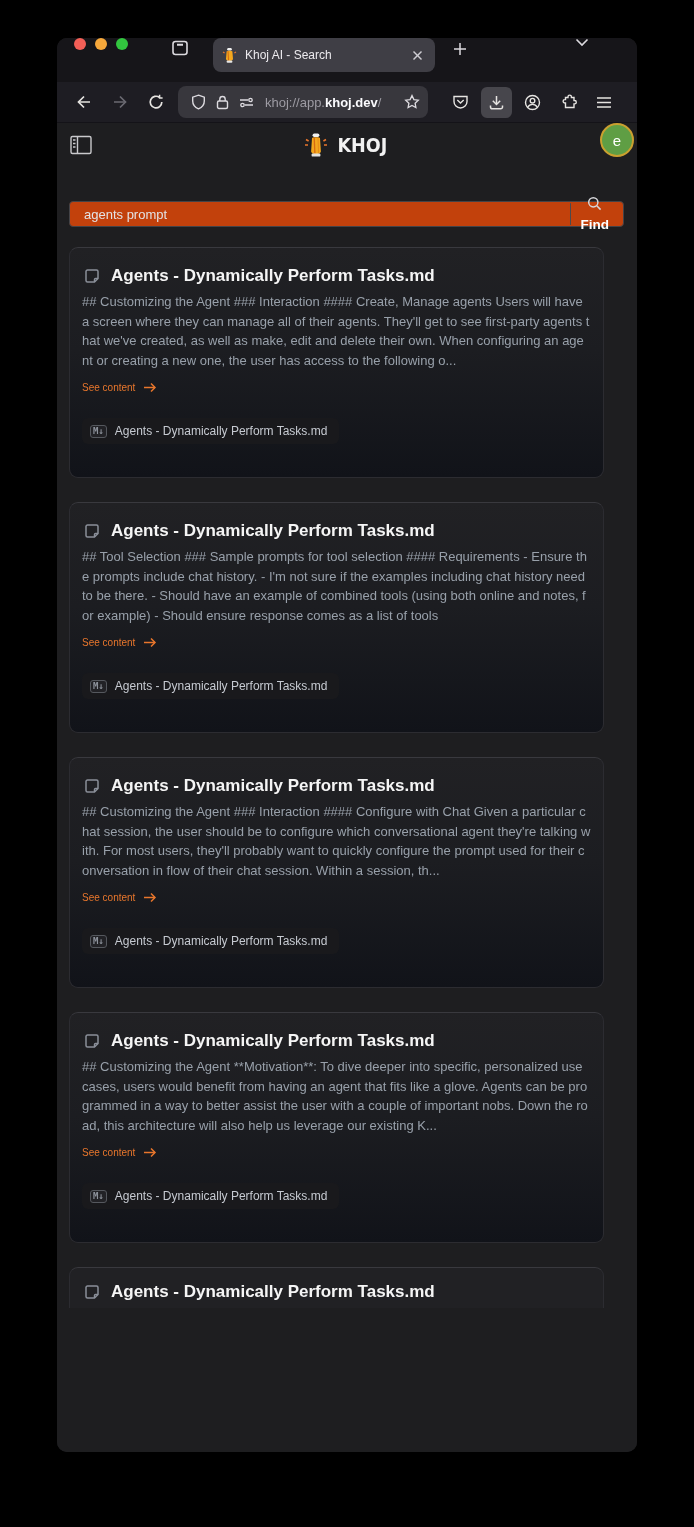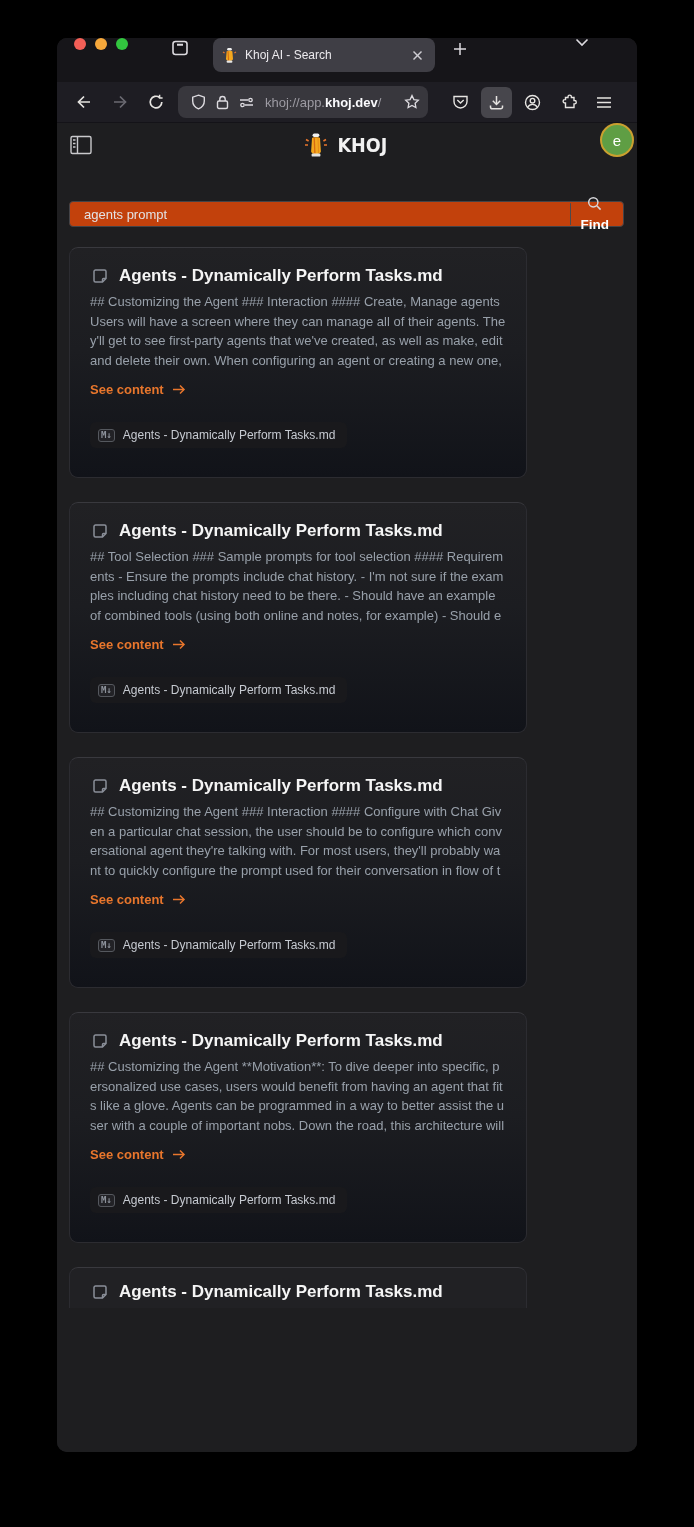--- a/index.html
+++ b/index.html
@@ -36,27 +36,27 @@
   .brand-name{color:#f2f2f2;font-size:20px;font-weight:700;letter-spacing:0px;font-family:"DejaVu Sans",sans-serif;transform:scaleX(.88);}
   .avatar{position:absolute;right:3px;top:0px;width:34px;height:34px;border-radius:50%;background:#5f9e44;border:2px solid #caa02f;color:#fff;font-size:15px;display:flex;align-items:center;justify-content:center;box-sizing:border-box;}
   
   .search-bar{margin:34px 13px 0 12px;height:26px;border:1px solid #434347;border-radius:4px;display:flex;align-items:center;box-sizing:border-box;background:#c2410c;}
   .search-text{flex:1;color:#e3e3e5;font-size:13px;padding-left:14px;}
   .search-divider{width:1px;height:22px;background:#4a4a4e;border-radius:1px;}
   .find-btn{display:flex;align-items:center;gap:6px;padding:0 14px 0 10px;color:#fff;font-size:13.5px;font-weight:700;flex-direction:column;}
   .find-btn .mag{display:flex;color:#d6d6d9;}
   
   .results{margin:20px 0 0 12px;width:535px;}
-  .card{width:458px;height:231px;border-radius:9px;border:1px solid #2c2c31;border-top-color:#39393e;background:linear-gradient(180deg,#212124 0%,#1c1d21 45%,#111319 100%);box-sizing:border-box;padding:18px 20px;margin-bottom:24px;overflow:hidden;}
+  .card{width:535px;height:231px;border-radius:9px;border:1px solid #2c2c31;border-top-color:#39393e;background:linear-gradient(180deg,#212124 0%,#1c1d21 45%,#111319 100%);box-sizing:border-box;padding:18px 12px;margin-bottom:24px;overflow:hidden;}
   .card.partial{height:41px;border-radius:9px 9px 0 0;border-bottom:none;padding-top:14px;margin-bottom:0;background:#212124;}
   .card-title-row{display:flex;align-items:center;gap:9px;}
   .note-ic{color:#8a8f99;display:flex;flex:0 0 auto;}
   .card-title{color:#f5f5f5;font-size:17px;font-weight:700;white-space:nowrap;overflow:hidden;}
   .snippet{margin-top:6px;height:78px;overflow:hidden;color:#98a0aa;font-size:13px;line-height:19.5px;word-break:break-all;}
-  .see-content{margin-top:12px;display:flex;align-items:center;gap:8px;color:#e8762c;font-size:13px;font-weight:700;width:fit-content;}
+  .see-content{margin-top:12px;display:flex;align-items:center;gap:8px;color:#e8762c;font-size:10px;font-weight:400;width:fit-content;}
   .see-arrow{display:flex;}
   .chip{margin-top:25px;display:inline-flex;align-items:center;gap:8px;background:#19191c;border-radius:6px;padding:6px 12px 6px 8px;}
   .md-ic{color:#8d929b;font-size:9px;font-weight:700;border:1px solid #55585e;border-radius:3px;padding:1px 2px;line-height:1;font-family:"DejaVu Sans Mono",monospace;background:#222226;}
   .chip-text{color:#c6cad1;font-size:12px;}
   svg{display:block;}
 </style>
 </head>
 <body>
 
 <div class="window">

